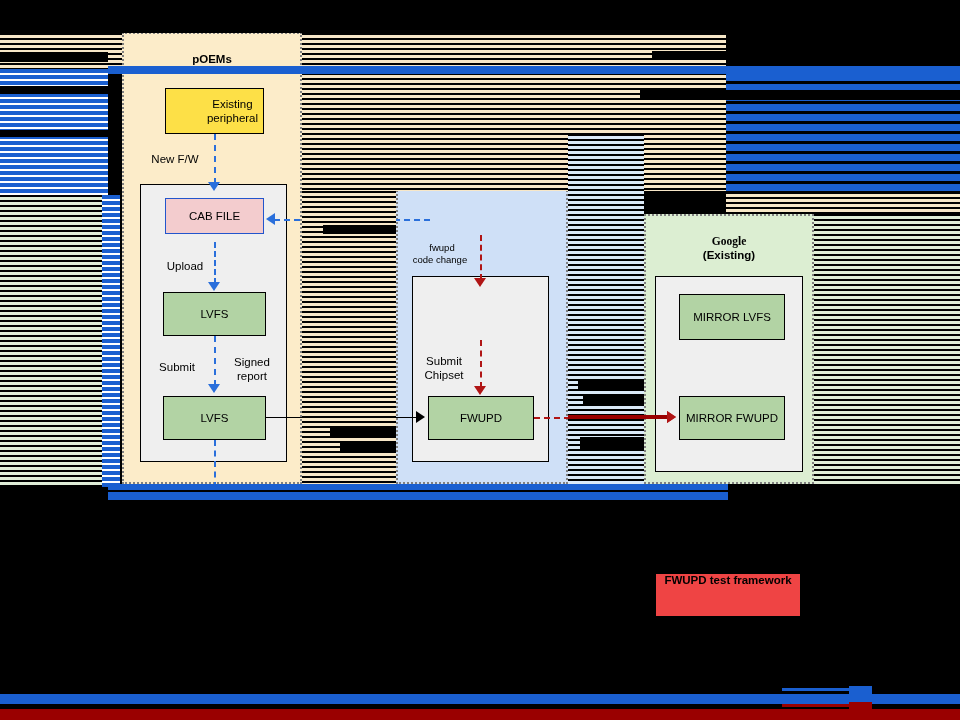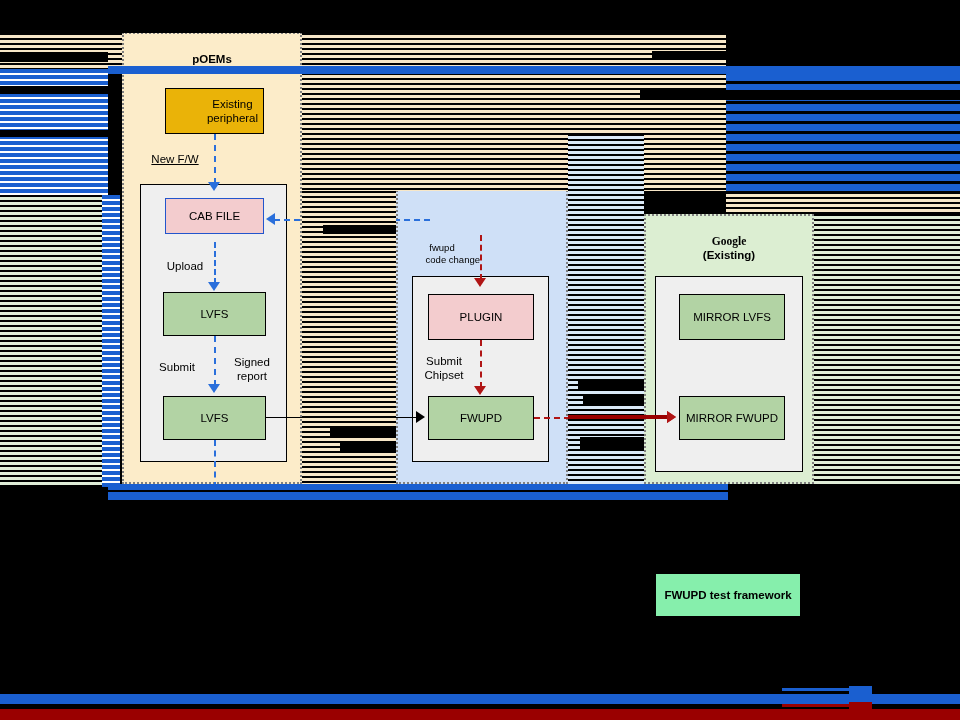--- a/index.html
+++ b/index.html
@@ -15,21 +15,21 @@
   .swim-title{position:absolute;left:0;right:0;text-align:center;
               font-size:11.5px;font-weight:bold;color:#000;line-height:14px;}
 
   .inner-box{position:absolute;box-sizing:border-box;
              background:#efefef;border:1.5px solid #000;}
 
   .node{position:absolute;box-sizing:border-box;display:flex;
         align-items:center;justify-content:center;text-align:center;
         font-size:11.5px;color:#000;line-height:14px;}
 
-  .n-blue{background:#eab308;border:1.4px solid #000;padding-left:36px;}
+  .n-blue{background:#fde047;border:1.4px solid #000;padding-left:36px;}
   .n-pink{background:#f3ccce;border:1.4px solid #2255cc;}
   .n-pink2{background:#f3ccce;border:1.4px solid #000;}
   .n-green{background:#b2d3a4;border:1.4px solid #000;}
 
   .elabel{position:absolute;font-size:11.5px;color:#000;line-height:14px;
           text-align:center;}
   .elabel.small{font-size:9.5px;line-height:12px;}
 
   
   .vline{position:absolute;width:0;border-left-width:2.5px;border-left-style:dashed;}
@@ -40,22 +40,22 @@
   .hline.red{border-top-color:#b01515;}
   .hline.solidblk{border-top:1.8px solid #000;}
 
   .arrow{position:absolute;width:0;height:0;}
   .ar-down-blue{border-left:6px solid transparent;border-right:6px solid transparent;border-top:9px solid #2a6fdb;}
   .ar-down-red{border-left:6px solid transparent;border-right:6px solid transparent;border-top:9px solid #b01515;}
   .ar-left-blue{border-top:6px solid transparent;border-bottom:6px solid transparent;border-right:9px solid #2a6fdb;}
   .ar-right-red{border-top:6px solid transparent;border-bottom:6px solid transparent;border-left:9px solid #b01515;}
   .ar-right-blk{border-top:6px solid transparent;border-bottom:6px solid transparent;border-left:9px solid #000;}
 
-  .footnote{position:absolute;box-sizing:border-box;background:#86efac;
-            display:flex;align-items:center;justify-content:center;
+  .footnote{position:absolute;box-sizing:border-box;background:#ef4444;
+            display:flex;align-items:flex-start;justify-content:center;
             font-size:11.5px;font-weight:bold;color:#000;}
 
   
   #glitch{position:absolute;left:0;top:0;width:960px;height:720px;pointer-events:none;}
   .gband{position:absolute;}
   .blk{position:absolute;background:#000;}
   .bluebar{position:absolute;background:#1a5fd0;}
   .redbar{position:absolute;background:#9a0000;}
   .scan-tan{background:repeating-linear-gradient(to bottom,#000 0 2px,#f7e7c8 2px 5px);}
   .scan-blue{background:repeating-linear-gradient(to bottom,#000 0 2px,#dbeaf8 2px 5px);}
@@ -99,59 +99,56 @@
 
     <div class="node n-green" style="left:163px;top:292px;width:103px;height:44px;">
       <span>LVFS</span>
     </div>
 
     <div class="node n-green" style="left:163px;top:396px;width:103px;height:44px;">
       <span>LVFS</span>
     </div>
 
 
-    <div class="node n-pink2" style="left:428px;top:294px;width:106px;height:46px;">
-      <span>PLUGIN</span>
-    </div>
 
     <div class="node n-green" style="left:428px;top:396px;width:106px;height:44px;">
       <span>FWUPD</span>
     </div>
 
     <div class="node n-green" style="left:679px;top:294px;width:106px;height:46px;justify-content:center;">
       <span>MIRROR LVFS</span>
     </div>
 
     <div class="node n-green" style="left:679px;top:396px;width:106px;height:44px;">
       <span>MIRROR FWUPD</span>
     </div>
 
     <div class="vline blue" style="left:214px;top:134px;height:50px;"></div>
     <div class="arrow ar-down-blue" style="left:208px;top:182px;"></div>
-    <div class="elabel" style="left:140px;top:152px;width:70px;text-decoration:underline;">New F/W</div>
+    <div class="elabel" style="left:140px;top:152px;width:70px;">New F/W</div>
 
     <div class="vline blue" style="left:214px;top:242px;height:42px;"></div>
     <div class="arrow ar-down-blue" style="left:208px;top:282px;"></div>
     <div class="elabel" style="left:150px;top:259px;width:70px;">Upload</div>
 
     <div class="vline blue" style="left:214px;top:336px;height:50px;"></div>
     <div class="arrow ar-down-blue" style="left:208px;top:384px;"></div>
     <div class="elabel" style="left:145px;top:360px;width:64px;">Submit</div>
     <div class="elabel" style="left:222px;top:355px;width:60px;">Signed</div>
     <div class="elabel" style="left:222px;top:369px;width:60px;">report</div>
 
     <div class="vline blue" style="left:214px;top:440px;height:48px;"></div>
 
     <div class="hline blue" style="left:274px;top:219px;width:156px;"></div>
     <div class="arrow ar-left-blue" style="left:266px;top:213px;"></div>
 
     <div class="vline red" style="left:480px;top:235px;height:45px;"></div>
     <div class="arrow ar-down-red" style="left:474px;top:278px;"></div>
     <div class="elabel small" style="left:410px;top:242px;width:64px;">fwupd</div>
-    <div class="elabel small" style="left:400px;top:254px;width:80px;text-align:right;">code change</div>
+    <div class="elabel small" style="left:400px;top:254px;width:80px;">code change</div>
 
     <div class="vline red" style="left:480px;top:340px;height:48px;"></div>
     <div class="arrow ar-down-red" style="left:474px;top:386px;"></div>
     <div class="elabel" style="left:413px;top:354px;width:62px;">Submit</div>
     <div class="elabel" style="left:413px;top:368px;width:62px;">Chipset</div>
 
     <div class="hline solidblk" style="left:266px;top:417px;width:152px;"></div>
     <div class="arrow ar-right-blk" style="left:416px;top:411px;"></div>
 
     <div class="hline red" style="left:534px;top:417px;width:136px;"></div>

